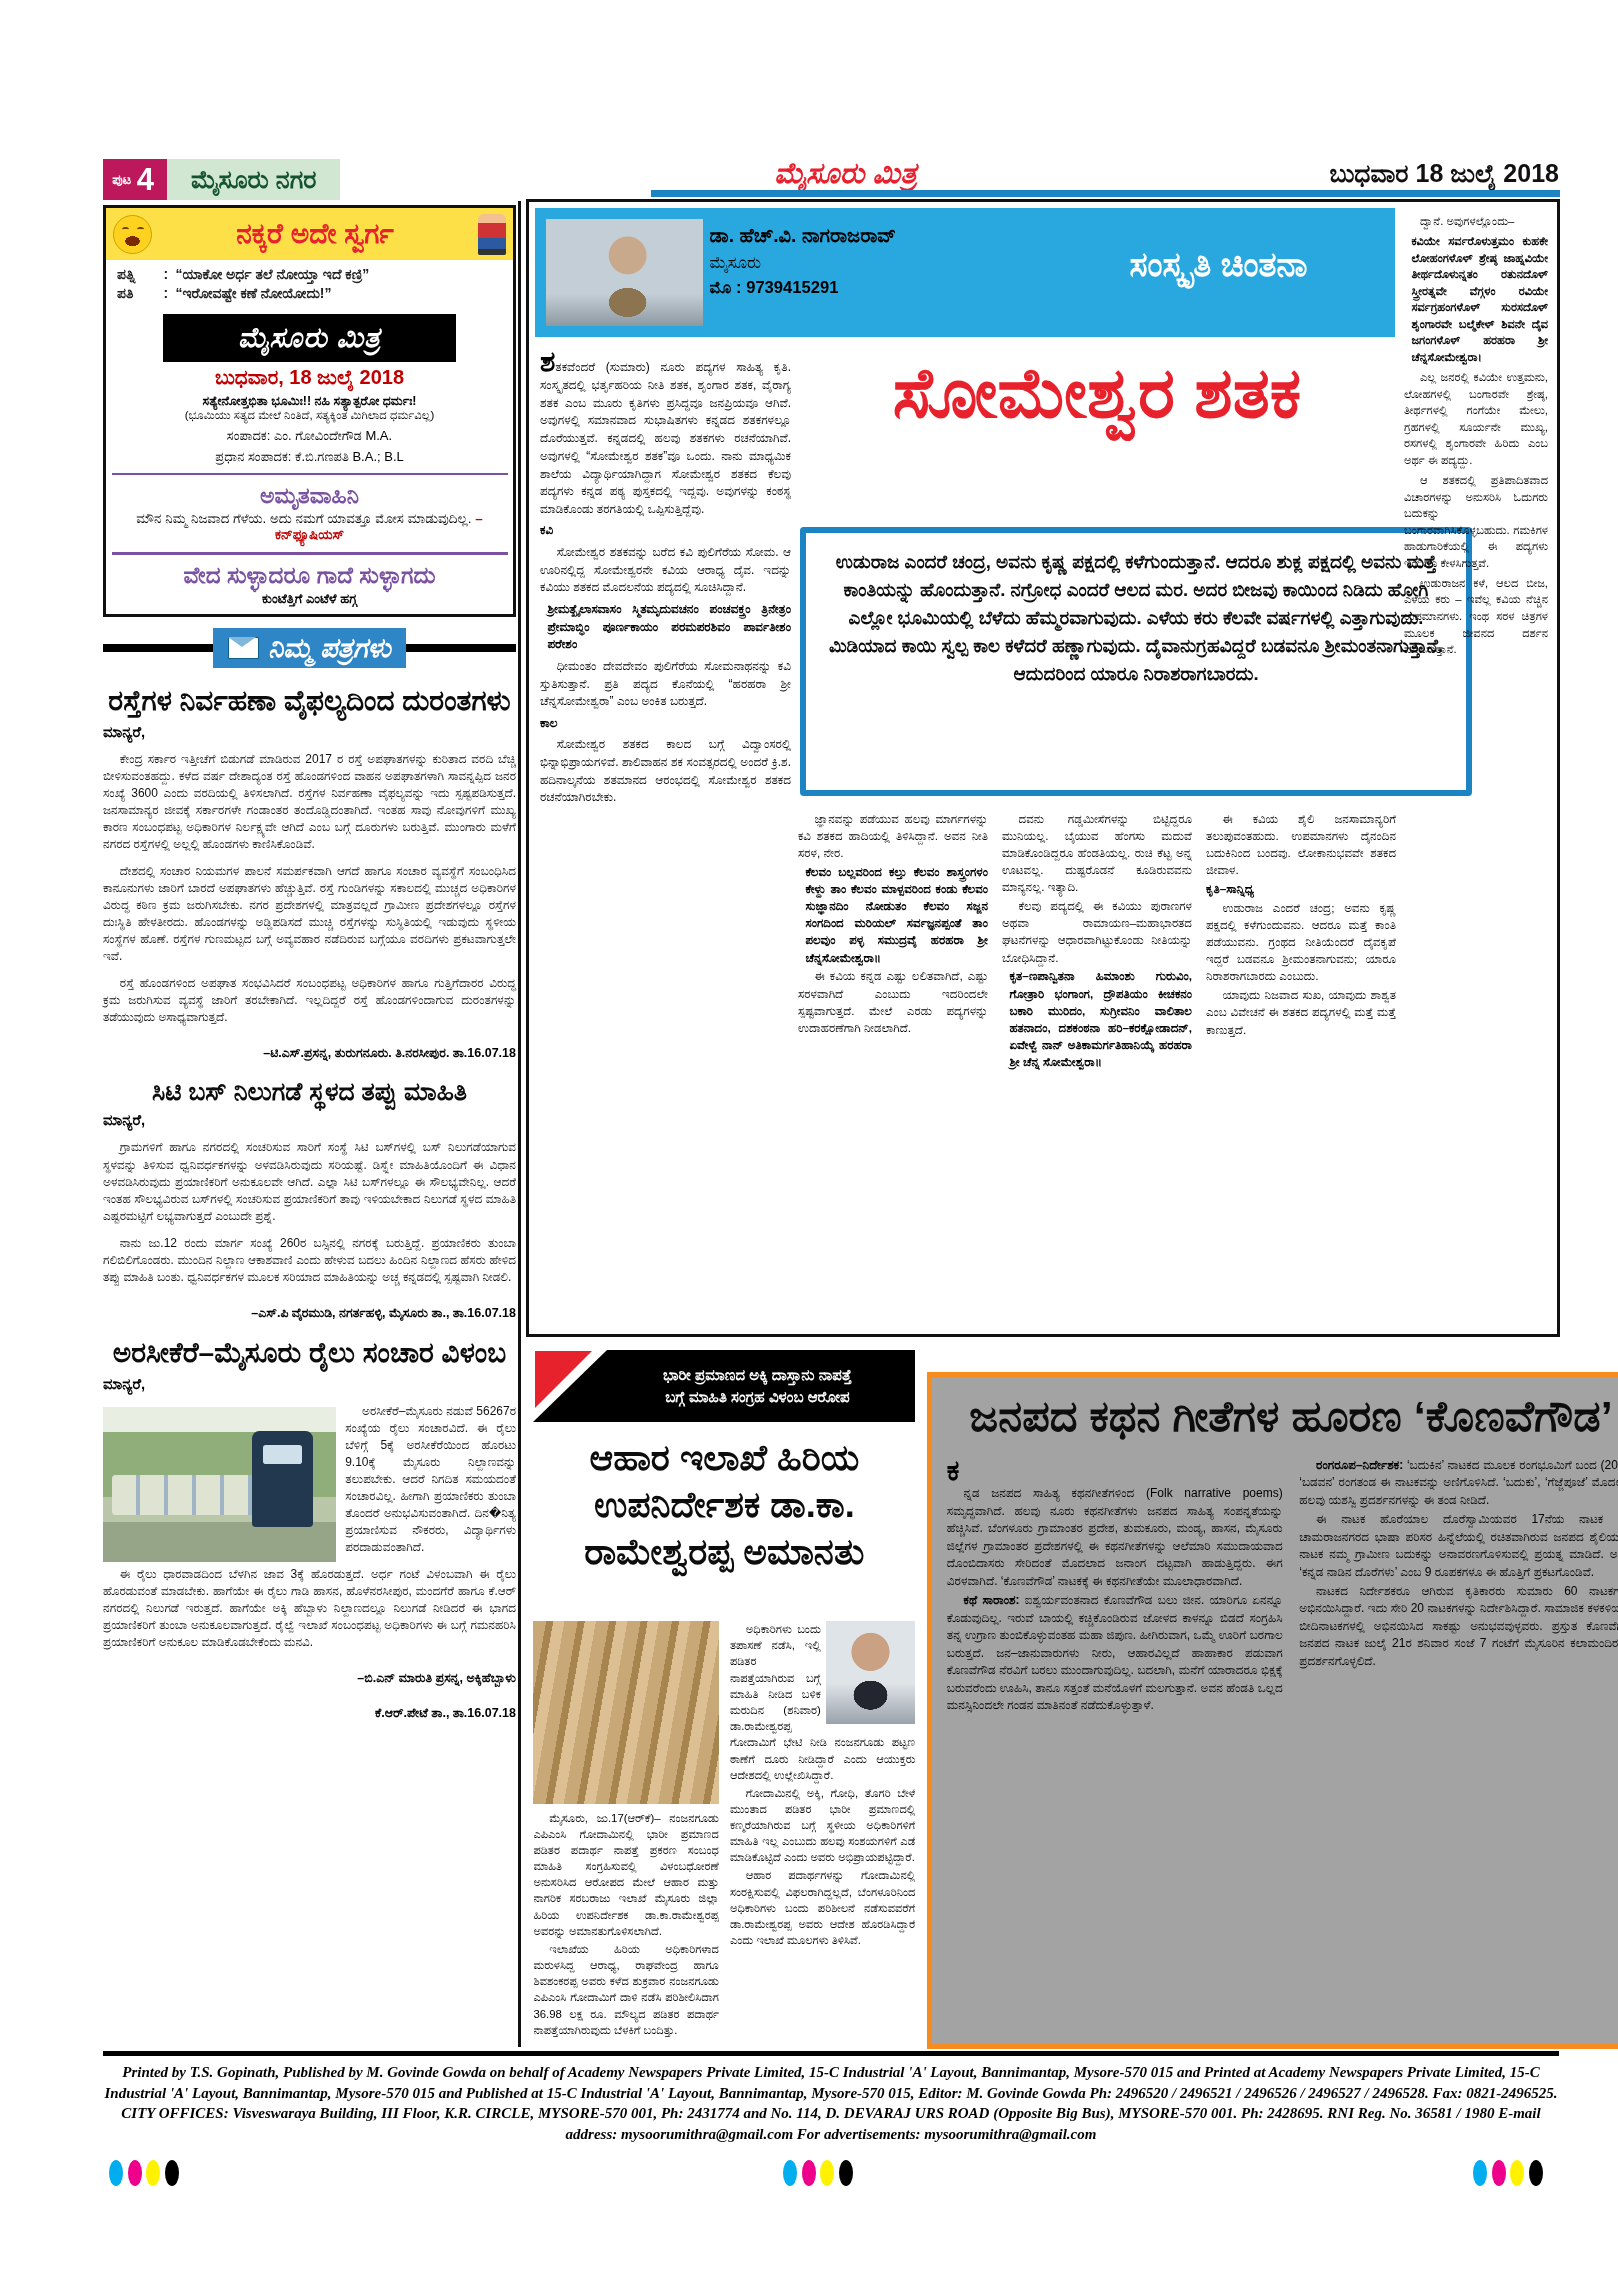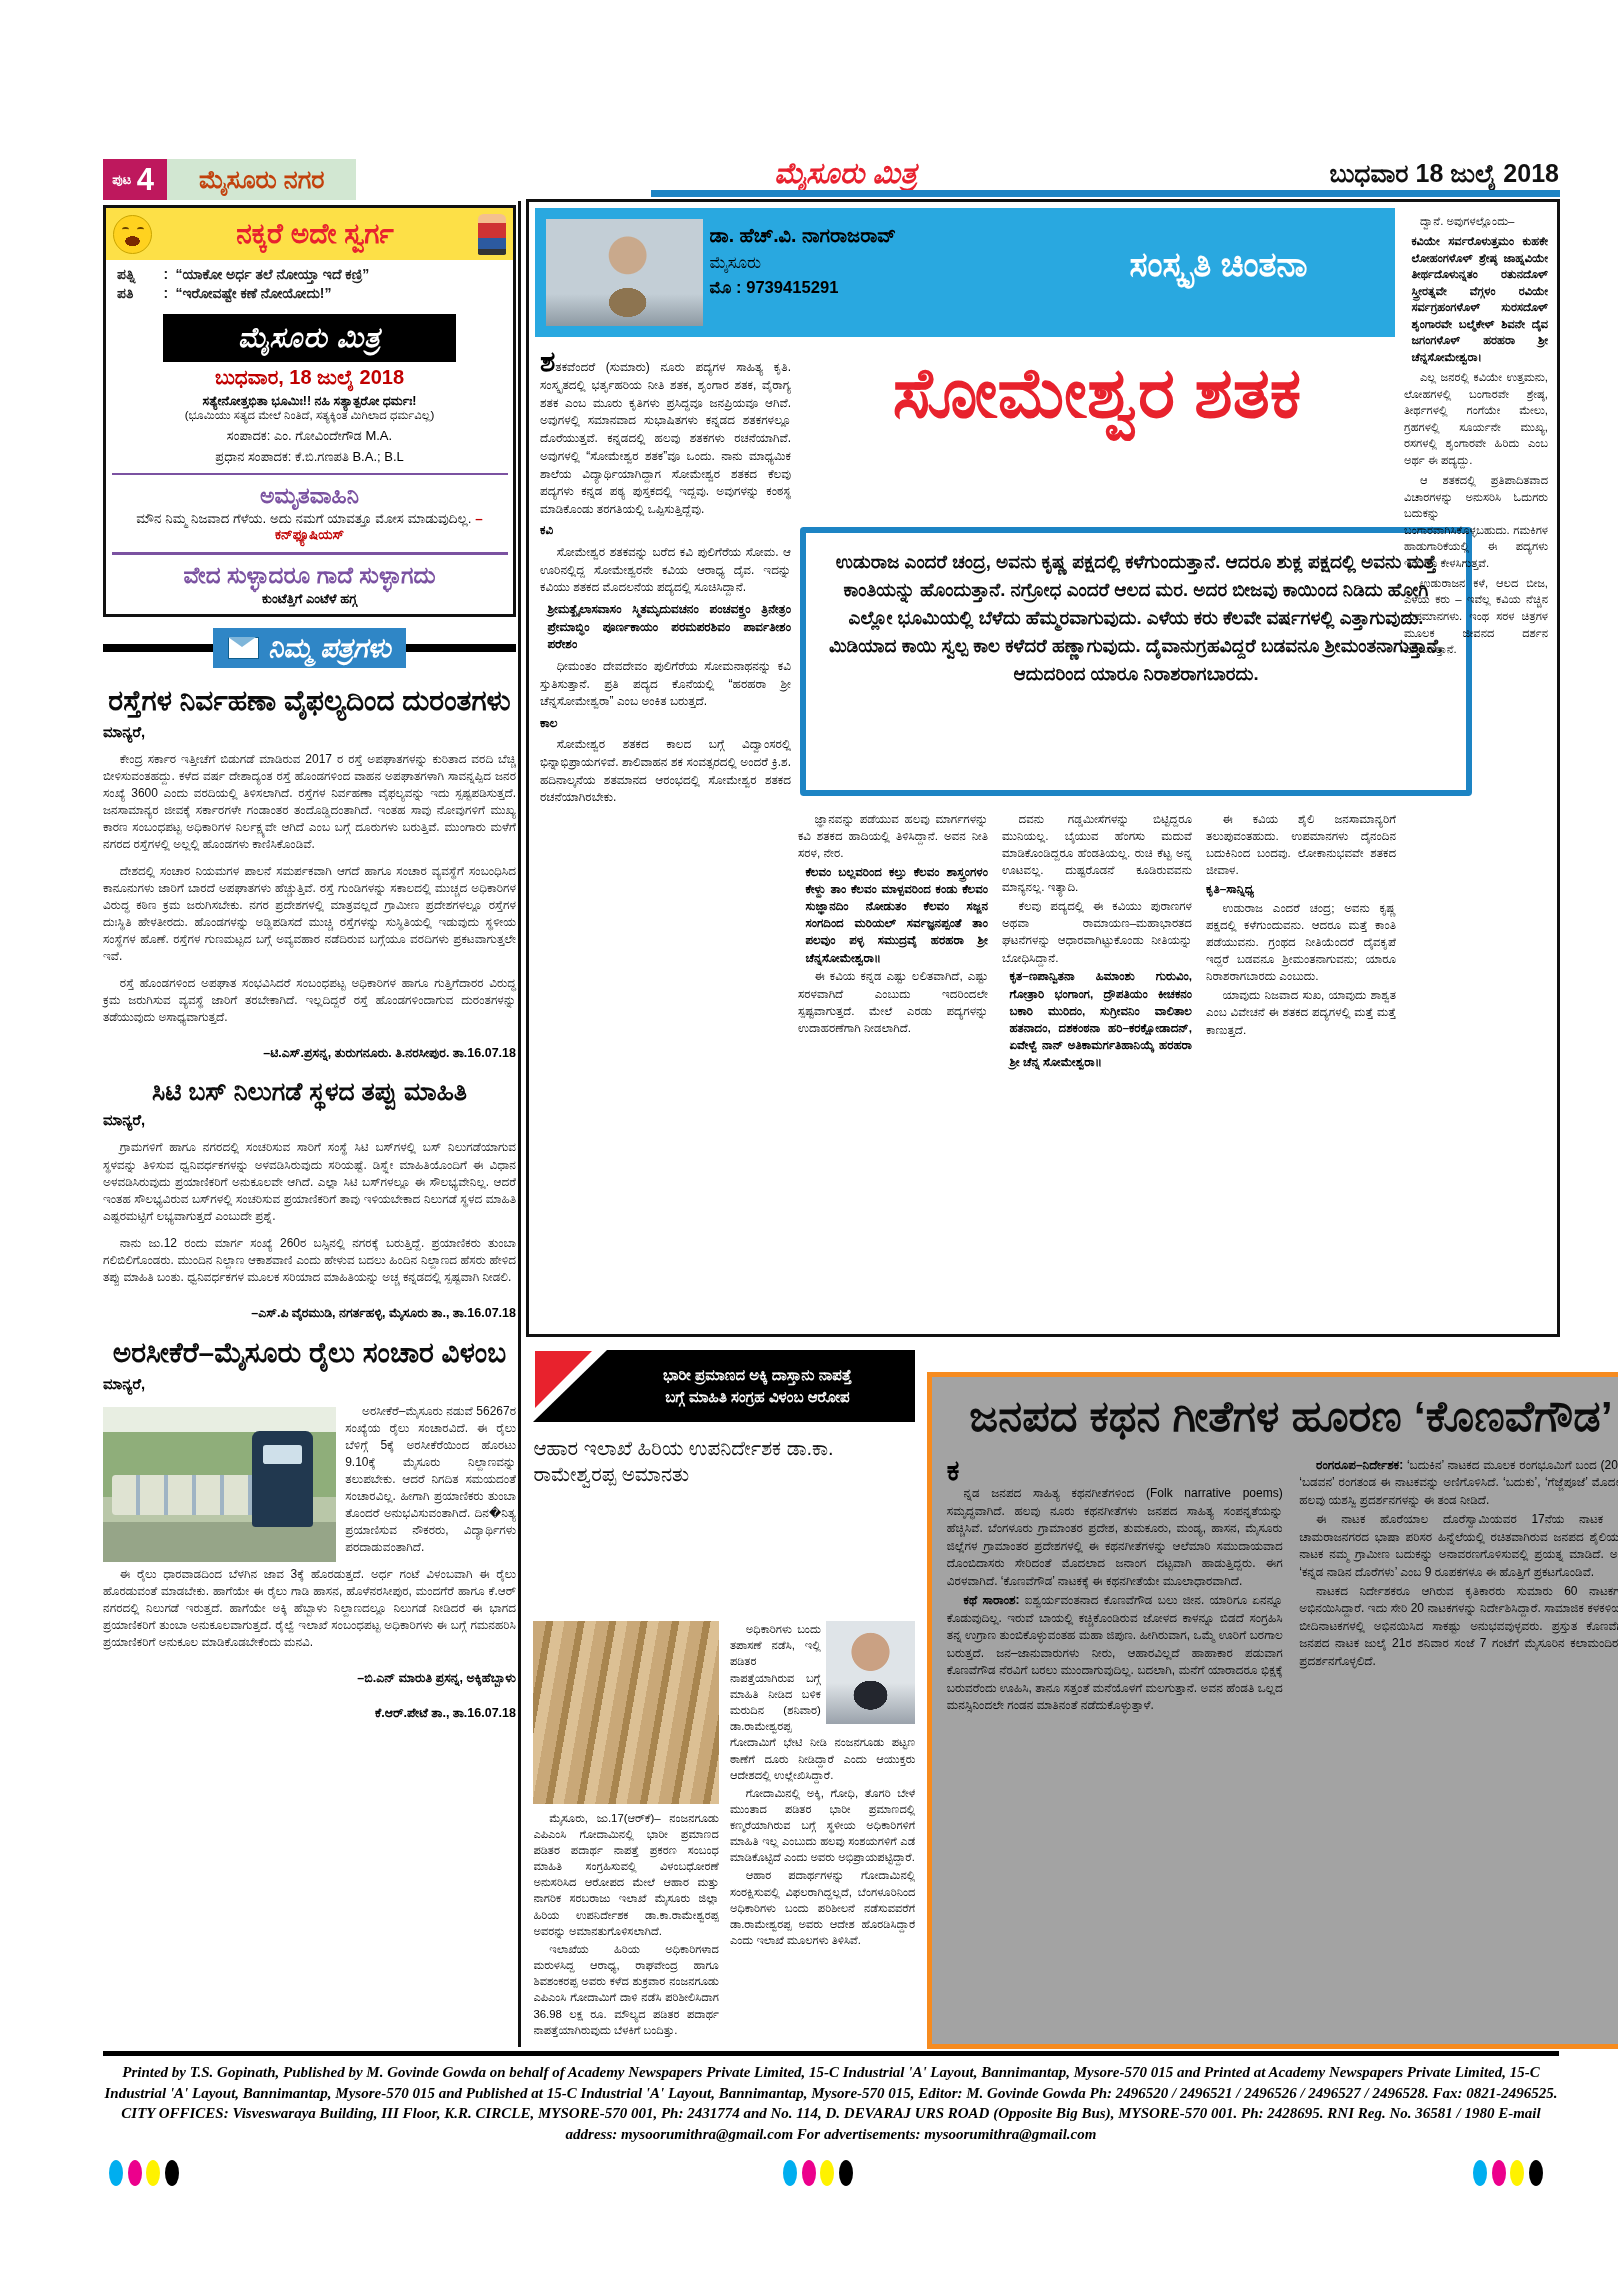--- a/index.html
+++ b/index.html
@@ -8,21 +8,21 @@
   #page { position:relative; width:1619px; height:2289px; background:#ffffff; margin:0 auto; overflow:hidden; }
   .abs { position:absolute; }
   p.body-p { text-align:justify; text-indent:1.4em; margin:0 0 1.8px 0; }
   .nowrapclip { overflow:hidden; }
 
   
   .page-badge { left:103px; top:159px; display:flex; align-items:stretch; height:41px; }
   .badge-red { background:#be185d; color:#fff; display:flex; align-items:center; gap:5.5px; padding:0 13px 0 9.2px; }
   .badge-red .pl { font-size:13px; font-weight:bold; }
   .badge-red .pn { font-size:31px; font-weight:bold; line-height:1; }
-  .badge-green { background:#d2e7d2; color:#c2410c; font-weight:bold; font-size:25px; display:flex; align-items:center; padding:0 32px;text-align:right; }
+  .badge-green { background:#d2e7d2; color:#14532d; font-weight:bold; font-size:25px; display:flex; align-items:center; padding:0 24px;text-align:right; }
   .hdr-title { left:677px; top:157px; width:337px; text-align:center; color:#e8212e; font-weight:bold; font-size:29px; font-style:italic; }
   .hdr-date { left:1227px; top:159px; width:332px; text-align:right; font-weight:bold; font-size:25px; color:#111; }
   .hdr-rule { left:651px; top:190px; width:909px; height:6.5px; background:#1d84c4; }
   .vline { left:518px; top:201px; width:2.8px; height:1846px; background:#111; }
 
   
   .left-rail { left:103px; top:205px; width:413px; display:flex; flex-direction:column; }
 
   .joke-box { border:3.7px solid #111; background:#fff; }
   .joke-banner { background:#fde047; display:flex; align-items:center; justify-content:space-between; padding:5.5px 7.4px; }
@@ -99,21 +99,21 @@
   .blk p.sub, p.sub { font-weight:bold; text-indent:0 !important; }
   p.verse { font-weight:bold; text-indent:0 !important; padding-left:7.4px; }
 
   
   .food-box { left:526px; top:1346px; width:397px; height:699px; overflow:hidden; }
   .kicker { position:absolute; left:7.4px; top:3.7px; width:382px; height:72px; background:#000; color:#fff;
     display:flex; flex-direction:column; align-items:center; justify-content:center; padding-left:66px; text-align:center; }
   .kicker .kl { font-weight:bold; font-size:15px; line-height:1.45; }
   .kicker-notch { position:absolute; left:0; top:0; width:0; height:0; border-bottom:72px solid transparent; border-left:74px solid #fff; }
   .kicker-tri { position:absolute; left:1.8px; top:1.8px; width:0; height:0; border-top:57px solid #e8222d; border-right:57px solid transparent; }
-  .food-head { position:absolute; left:7.4px; top:89px; width:382px; text-align:left; font-weight:normal; font-size:20px; line-height:1.3; color:#0d0d0d; }
+  .food-head { position:absolute; left:7.4px; top:89px; width:382px; text-align:center; font-weight:bold; font-size:36px; line-height:1.3; color:#0d0d0d; }
   .food-body { position:absolute; left:7.4px; top:275px; width:382px; height:417px; display:flex; gap:11px; overflow:hidden; }
   .food-col { flex:1; font-size:11.4px; line-height:1.42; }
   .photo-rice { width:100%; height:183px; margin-bottom:5.5px;
     background: repeating-linear-gradient(100deg,#c9a878 0 13px,#a8854f 13px 20px,#dcc094 20px 31px),
                 linear-gradient(#b89868,#8a6b3e); }
   .photo-portrait { float:right; width:89px; height:103px; margin:0 0 3.7px 5.5px;
     background: radial-gradient(circle at 50% 30%, #caa183 0 22%, transparent 23%),
                 radial-gradient(ellipse 28px 24px at 50% 72%, #23262e 0 60%, transparent 61%),
                 linear-gradient(#dfe4e8 0 60%, #9aa2ab 100%); }
 

